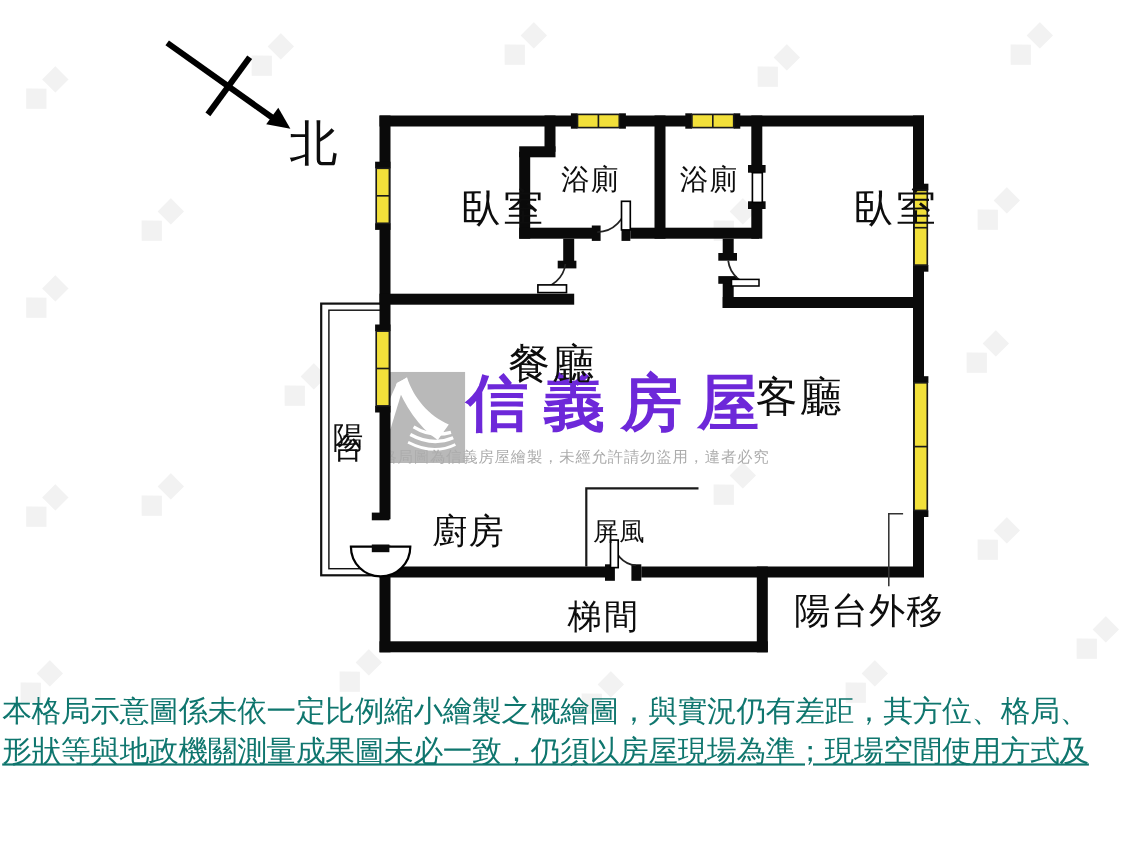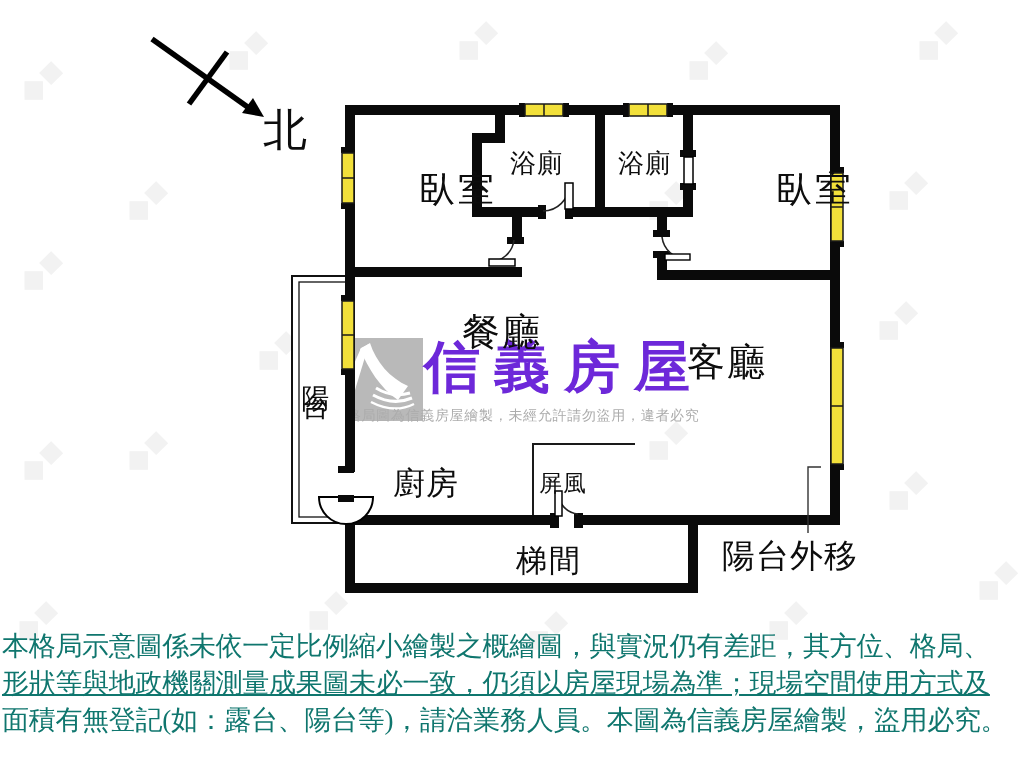--- a/index.html
+++ b/index.html
@@ -197,15 +197,14 @@
   <div class="room-label lbl-38" style="left:687px;top:343px;">客廳</div>
   <div class="room-label lbl-32" style="left:393px;top:467px;">廚房</div>
   <div class="room-label lbl-23" style="left:539px;top:472px;">屏風</div>
   <div class="room-label lbl-31" style="left:478px;top:545px;margin-left:38px;">梯間</div>
   <div class="room-label lbl-33" style="left:722px;top:540px;">陽台外移</div>
   <div class="room-label vertical" style="left:301px;top:364px;font-size:28px;">陽台</div>
   <div class="room-label lbl-44" style="left:263px;top:109px;">北</div>
 
   <div class="disclaimer-line" style="top:630px;">本格局示意圖係未依一定比例縮小繪製之概繪圖，與實況仍有差距，其方位、格局、</div>
   <div class="disclaimer-line" style="top:667px;text-decoration:underline;">形狀等與地政機關測量成果圖未必一致，仍須以房屋現場為準；現場空間使用方式及</div>
-  <div class="disclaimer-line" style="top:704px;">面積有無登記(如：露台、陽台等)，請洽業務人員。本圖為信義房屋繪製，盜用必究。</div>
 
 </div>
 
 </body></html>

